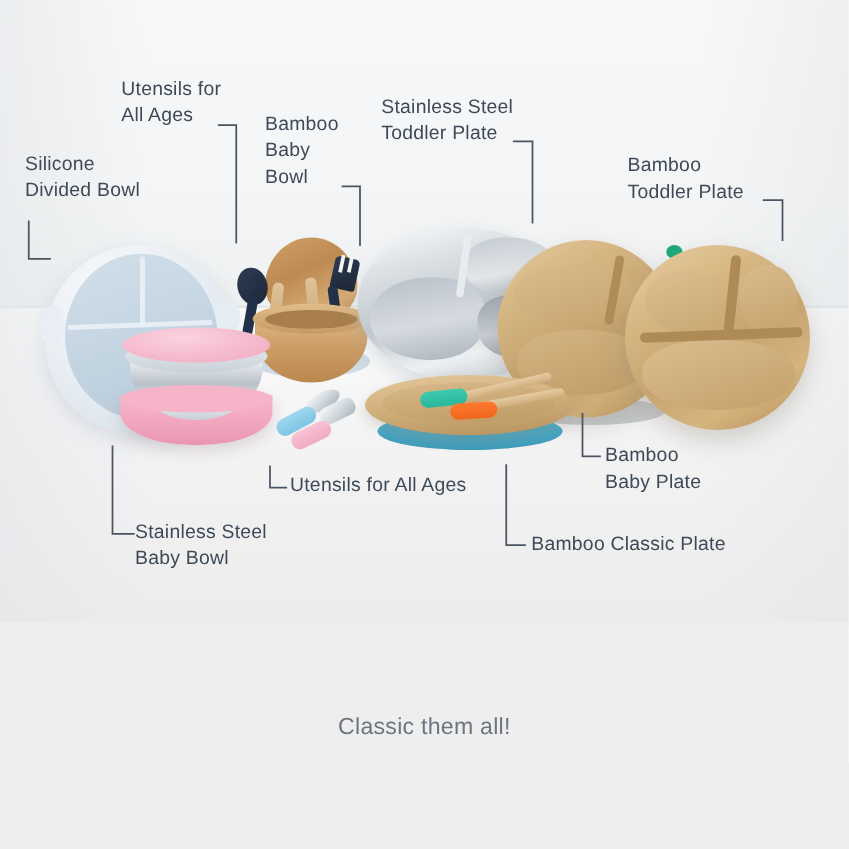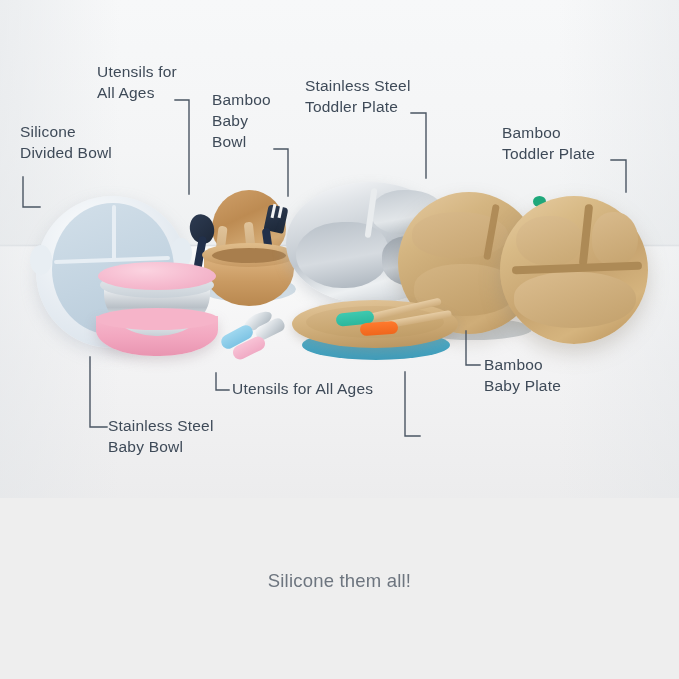--- a/index.html
+++ b/index.html
@@ -486,16 +486,17 @@
 Toddler Plate</div>
 
   <div class="label" style="left:108px; top:415px; width:160px;">Stainless Steel
 Baby Bowl</div>
 
   <div class="label" style="left:232px; top:378px; width:190px;">Utensils for All Ages</div>
 
   <div class="label" style="left:484px; top:354px; width:140px;">Bamboo
 Baby Plate</div>
 
-
-  <div class="footer-sub">Silicone them all!</div>
+  <div class="label" style="left:425px; top:425px; width:200px;">Bamboo Classic Plate</div>
+
+  <div class="footer-sub">Classic them all!</div>
 
 </div>
 
 </body></html>

